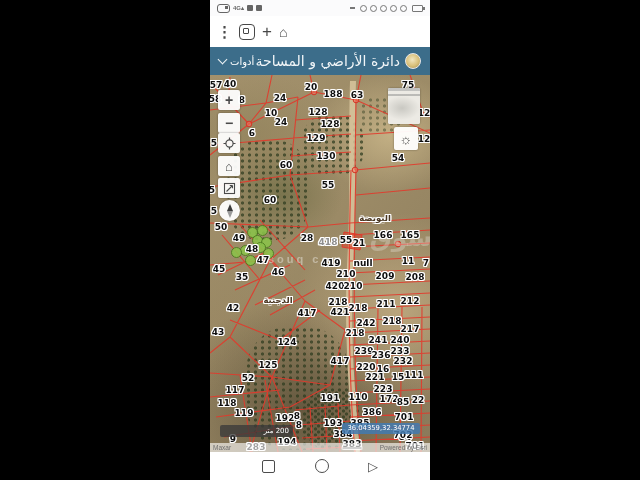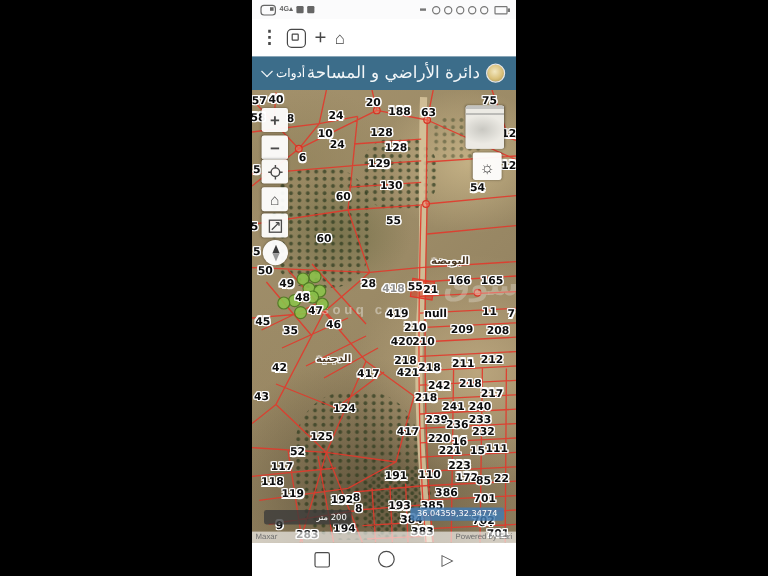--- a/index.html
+++ b/index.html
@@ -250,21 +250,21 @@
           <span class="plabel" style="left: 89px; top: 350px;">8</span>
           <span class="plabel" style="left: 162px; top: 337px;">386</span>
           <span class="plabel" style="left: 194px; top: 342px;">701</span>
           <span class="plabel" style="left: 123px; top: 348px;">193</span>
           <span class="plabel" style="left: 150px; top: 348px;">385</span>
           <span class="plabel" style="left: 133px; top: 359px;">384</span>
           <span class="plabel" style="left: 193px; top: 360px;">702</span>
           <span class="plabel" style="left: 23px; top: 364px;">9</span>
           <span class="plabel" style="left: 77px; top: 367px;">194</span>
           <span class="plabel" style="left: 46px; top: 372px;">283</span>
-          <span class="plabel" style="left: 142px; top: 369px;">383</span>
+          <span class="plabel" style="left: 142px; top: 369px; text-decoration: underline;">383</span>
           <span class="plabel" style="left: 205px; top: 371px;">701</span>
           <span class="plabel place" style="left: 165px; top: 143px;">البويضة</span>
           <span class="plabel place" style="left: 68px; top: 225px;">الدجنية</span>
         </div>
 
       <div class="ctl txt" style="top:15px;">+</div>
       <div class="ctl txt" style="top:38px;">−</div>
       <div class="ctl" style="top:58px;">
         <svg width="13" height="13" viewBox="0 0 13 13">
           <circle cx="6.5" cy="6.5" r="3.6" fill="none" stroke="#4a4a4a" stroke-width="1.2"></circle>

